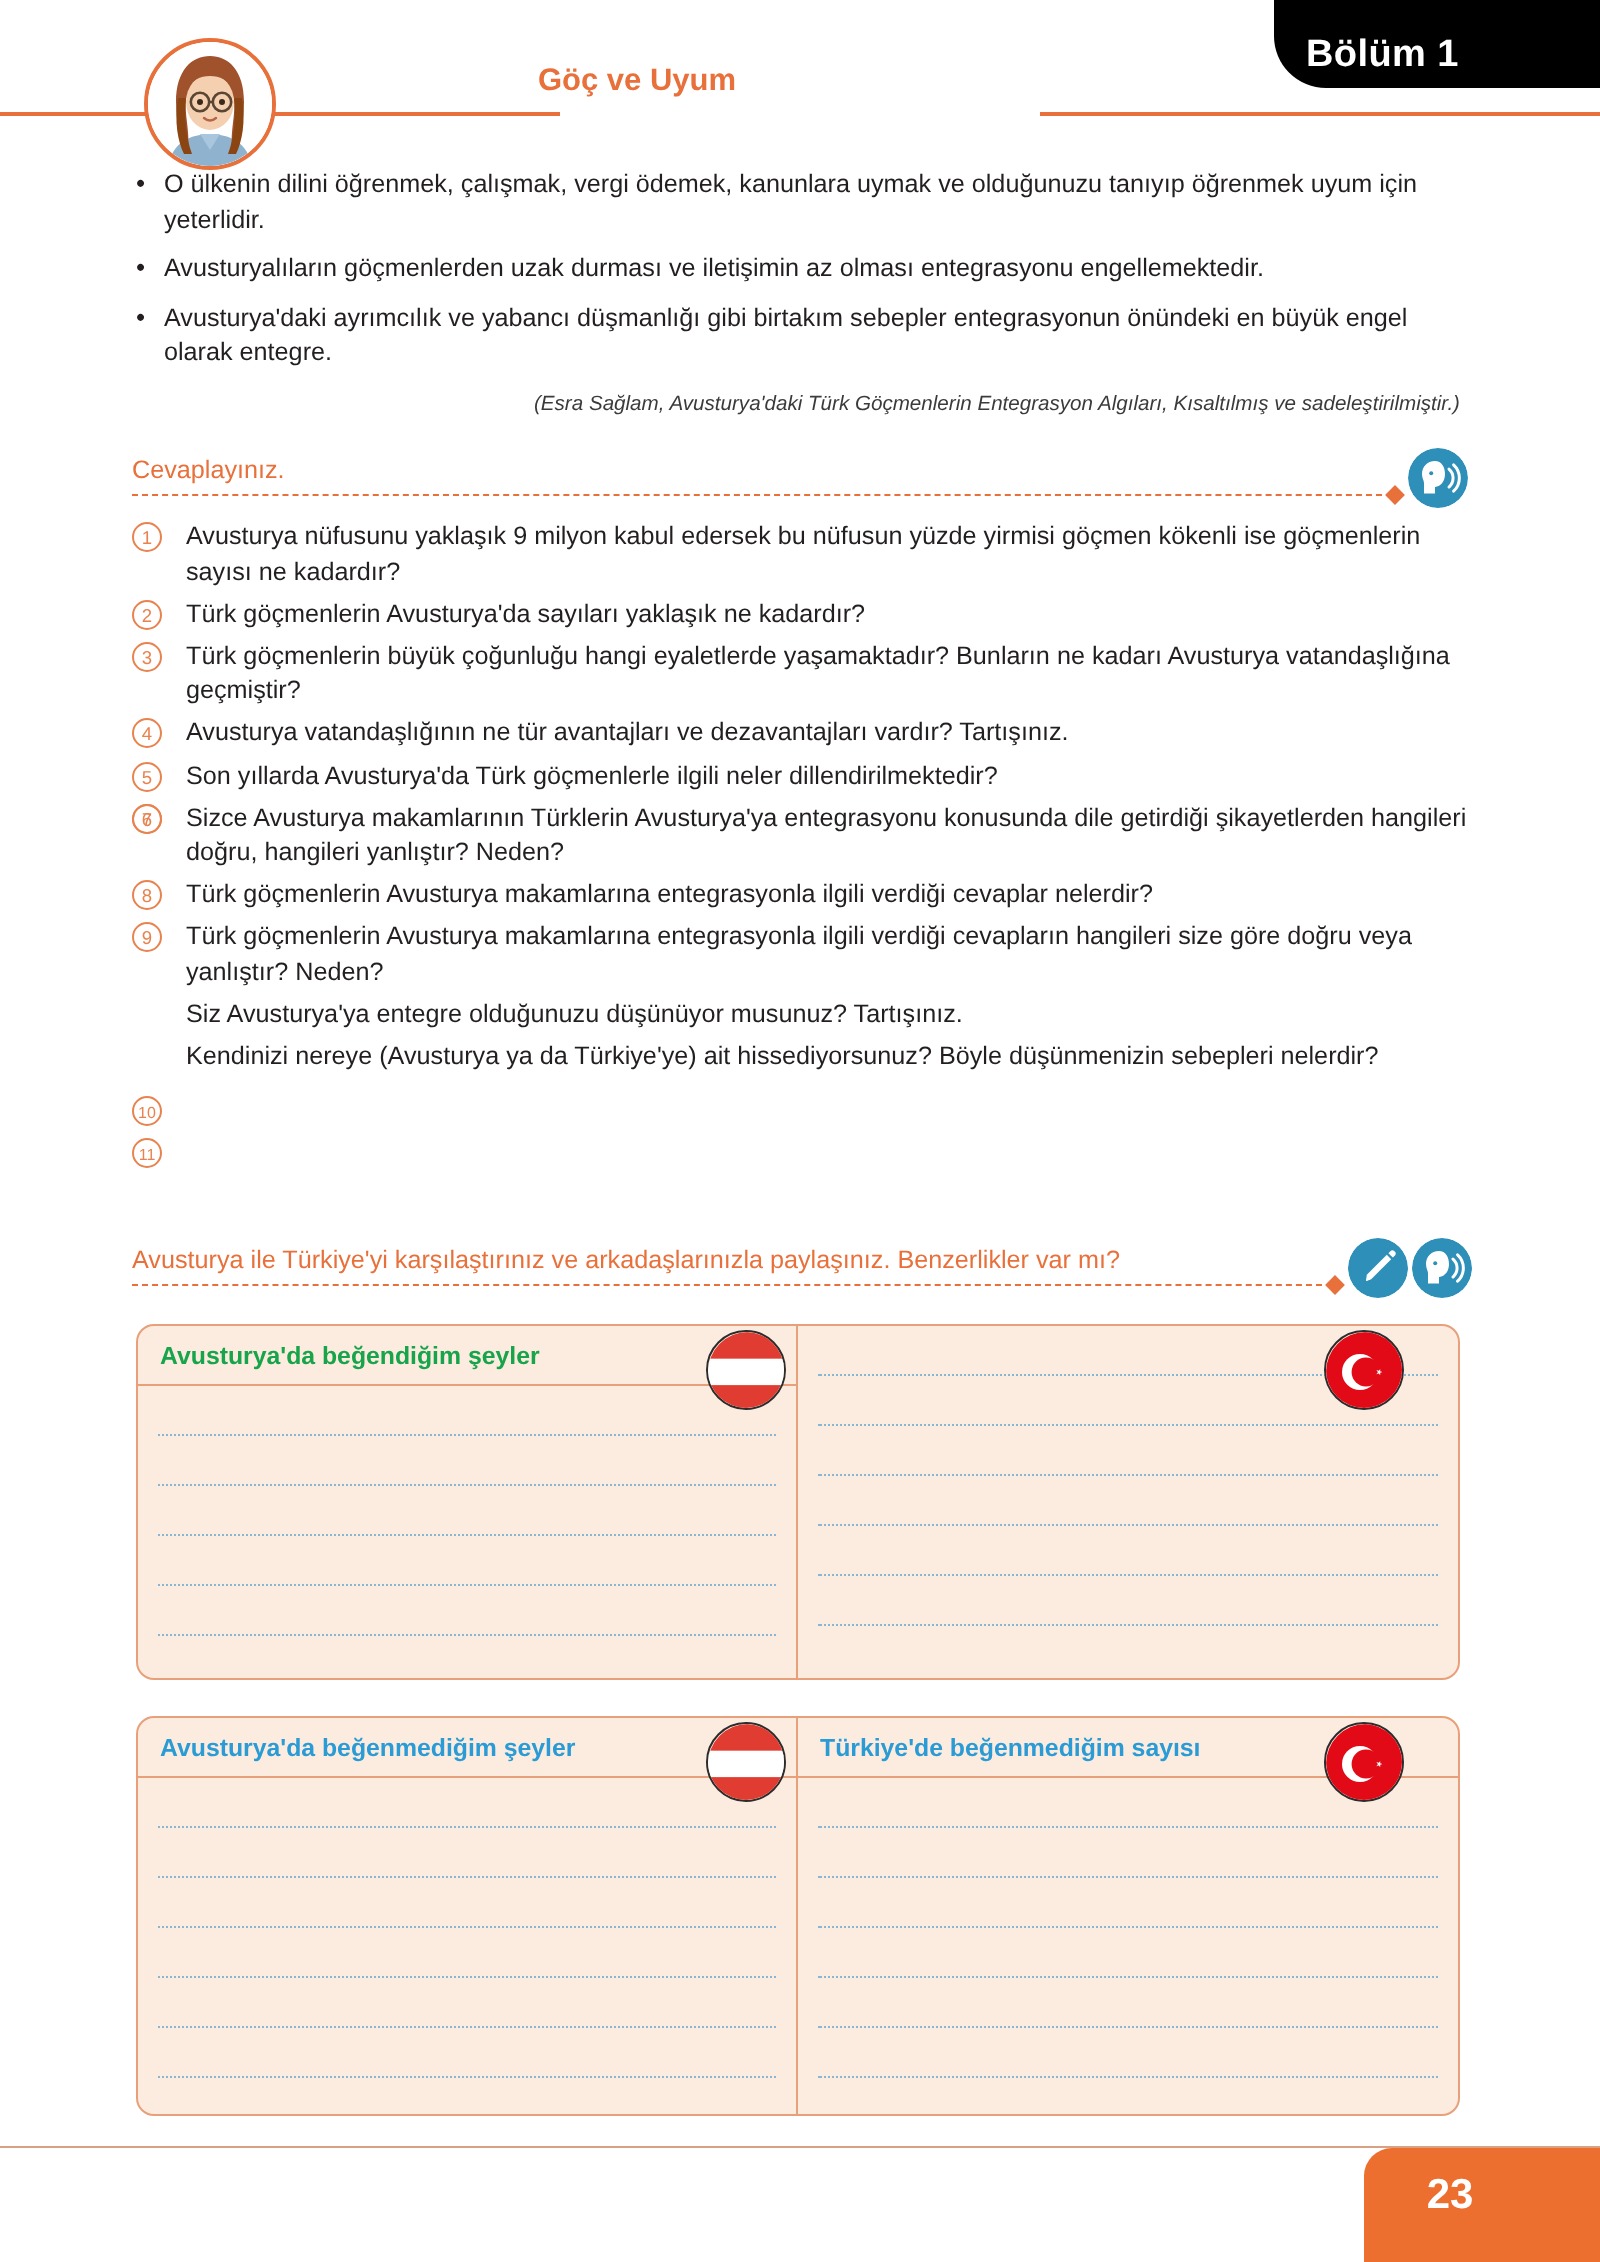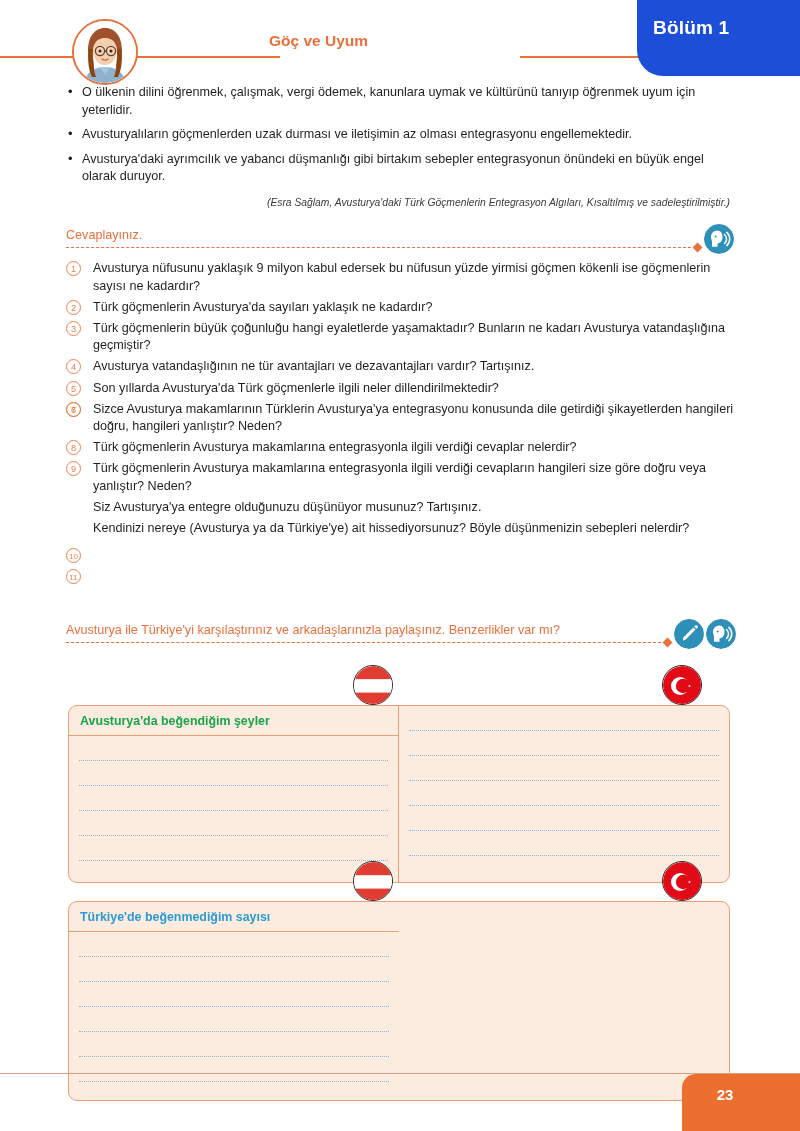--- a/index.html
+++ b/index.html
@@ -29,22 +29,22 @@
     top: 56px;
     width: 800px;
     height: 2px;
     background: #e8703a;
   }
   .chapter-tab {
     position: absolute;
     top: 0;
     left: 637px;
     width: 163px;
-    height: 76px;
-    background: #1d4ed8;
+    height: 44px;
+    background: #000000;
     border-bottom-left-radius: 26px;
     z-index: 3;
   }
   .chapter-tab-label {
     position: absolute;
     left: 16px;
     top: 17px;
     font-size: 19px;
     font-weight: bold;
     color: #ffffff;
@@ -193,21 +193,20 @@
   
   .cmp-table {
     position: absolute;
     left: 68px;
     width: 662px;
     box-sizing: border-box;
     border: 1.4px solid #e8a07a;
     border-radius: 9px;
     background: #fcece0;
     overflow: hidden;
-    margin-top: 43px;
   }
   .cmp-inner {
     display: flex;
     width: 100%;
     height: 100%;
   }
   .cmp-cell {
     position: relative;
     width: 50%;
     box-sizing: border-box;
@@ -267,21 +266,21 @@
     width: 118px;
     height: 57px;
     background: #ec6f2f;
     border-top-left-radius: 14px;
   }
   .page-num {
     position: absolute;
     left: 0; top: 12px;
     width: 86px;
     text-align: center;
-    font-size: 15px;
+    font-size: 21px;
     font-weight: bold;
     color: #ffffff;
   }
 </style>
 </head>
 <body>
 
 <div class="header">
   <div class="header-rule"></div>
   <div class="header-title-bg"></div>
@@ -312,23 +311,23 @@
 
       <circle cx="26" cy="30" r="1.5" fill="#3b2a1a"></circle>
       <circle cx="37" cy="30" r="1.5" fill="#3b2a1a"></circle>
 
       <path d="M28 38 Q31 40.5 34 38" fill="none" stroke="#b5654a" stroke-width="1.2" stroke-linecap="round"></path>
     </svg>
   </div>
 </div>
 
 <ul class="bullets">
-  <li>O ülkenin dilini öğrenmek, çalışmak, vergi ödemek, kanunlara uymak ve kültürünü tanıyıp öğrenmek uyum için yeterlidir.</li>
+  <li>O ülkenin dilini öğrenmek, çalışmak, vergi ödemek, kanunlara uymak ve olduğunuzu tanıyıp öğrenmek uyum için yeterlidir.</li>
   <li>Avusturyalıların göçmenlerden uzak durması ve iletişimin az olması entegrasyonu engellemektedir.</li>
-  <li>Avusturya'daki ayrımcılık ve yabancı düşmanlığı gibi birtakım sebepler entegrasyonun önündeki en büyük engel olarak duruyor.</li>
+  <li>Avusturya'daki ayrımcılık ve yabancı düşmanlığı gibi birtakım sebepler entegrasyonun önündeki en büyük engel olarak entegre.</li>
 </ul>
 
 <div class="attribution">(Esra Sağlam, Avusturya'daki Türk Göçmenlerin Entegrasyon Algıları, Kısaltılmış ve sadeleştirilmiştir.)</div>
 
 <div class="section-head" style="top:228px;">
   <div class="sh-text">Cevaplayınız.</div>
   <div class="sh-dash" style="width:630px;"></div>
   <div class="sh-diamond" style="left:628px;"></div>
   <div class="icon-circle" style="left:638px; top:-4px; width:30px; height:30px;">
     <svg viewBox="0 0 30 30" width="30" height="30" aria-hidden="true">
@@ -461,20 +460,34 @@
       <rect x="0" y="0" width="40" height="40" fill="#e30a17"></rect>
       <circle cx="17" cy="20" r="9" fill="#ffffff"></circle>
       <circle cx="20" cy="20" r="7.2" fill="#e30a17"></circle>
       <polygon fill="#ffffff" points="28.2,20 25.2,21.1 27.1,18.5 27.1,21.6 25.2,19 "></polygon>
     </g>
   </svg>
 </div>
 
 <div class="cmp-table cmp-blue" style="top:858px; height:200px;">
   <div class="cmp-inner">
+    <div class="cmp-cell left">
+      <div class="cmp-cell-head">
+        <span class="title">Avusturya'da beğenmediğim şeyler</span>
+      </div>
+      <div class="cmp-lines">
+        <div class="cmp-line"></div>
+        <div class="cmp-line"></div>
+        <div class="cmp-line"></div>
+        <div class="cmp-line"></div>
+        <div class="cmp-line"></div>
+        <div class="cmp-line"></div>
+        <div class="cmp-line"></div>
+      </div>
+    </div>
     <div class="cmp-cell right">
       <div class="cmp-cell-head">
         <span class="title">Türkiye'de beğenmediğim sayısı</span>
       </div>
       <div class="cmp-lines">
         <div class="cmp-line"></div>
         <div class="cmp-line"></div>
         <div class="cmp-line"></div>
         <div class="cmp-line"></div>
         <div class="cmp-line"></div>

